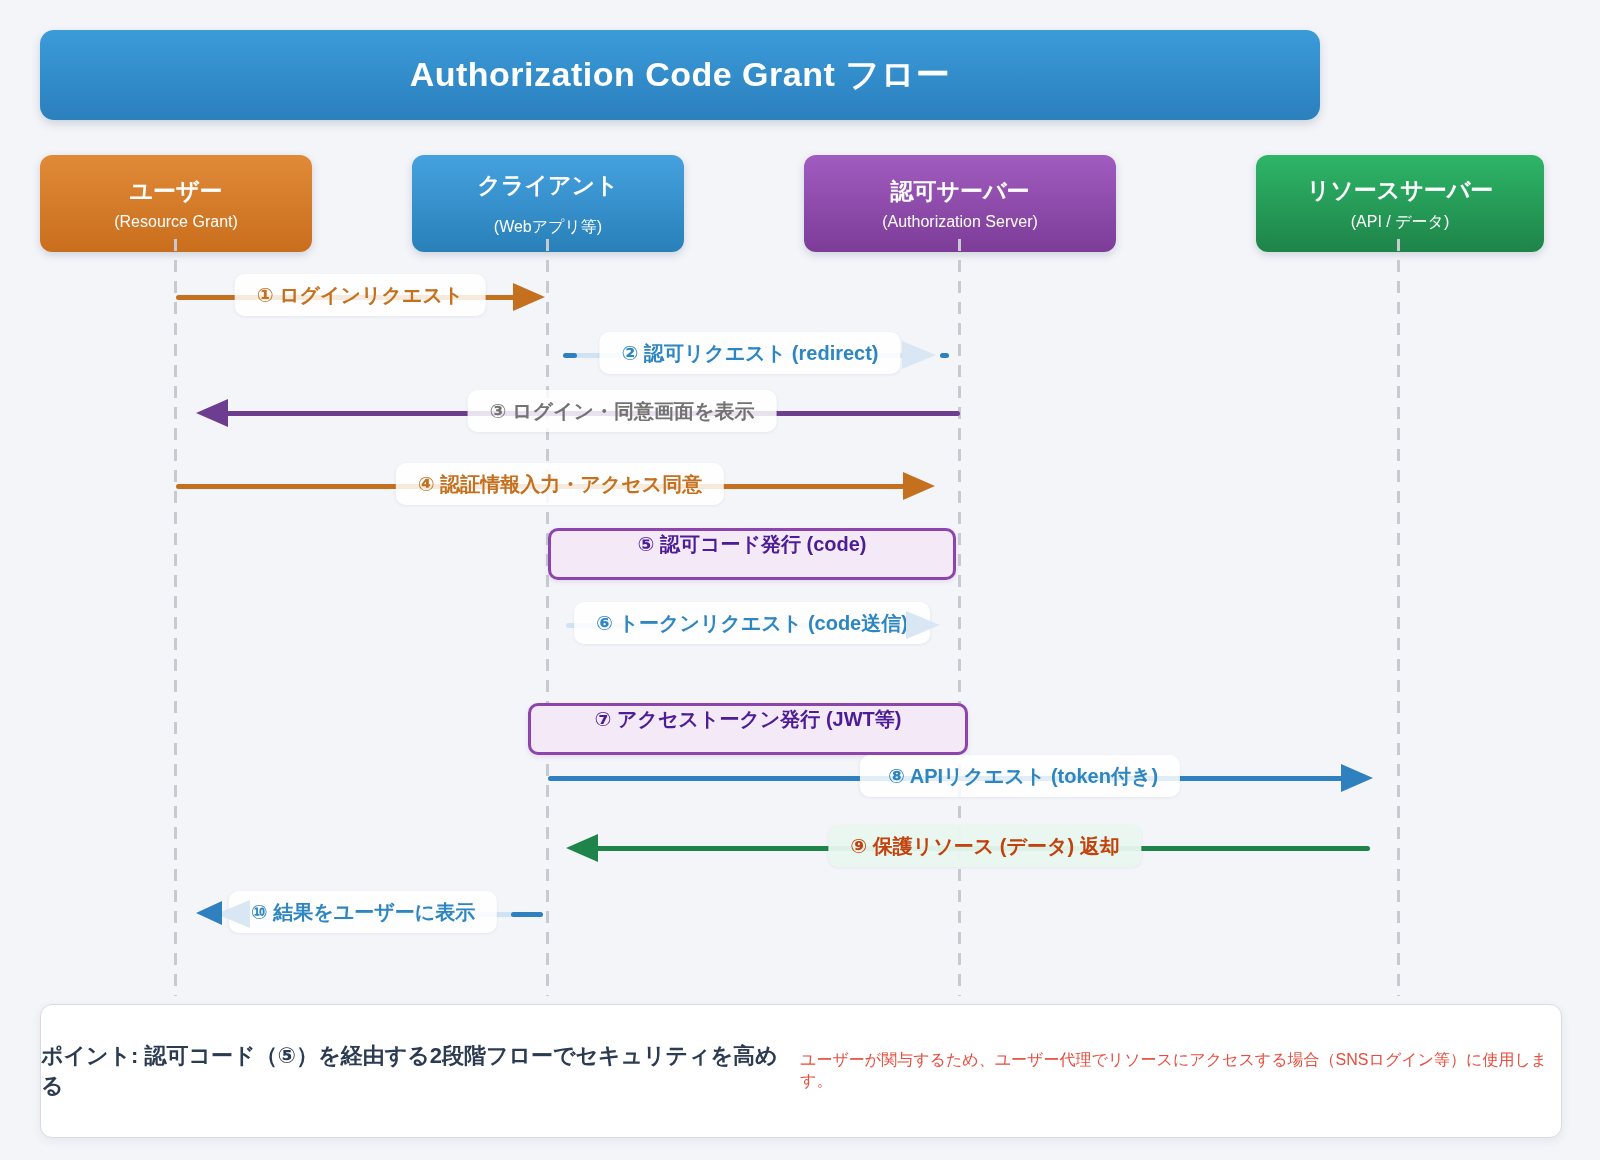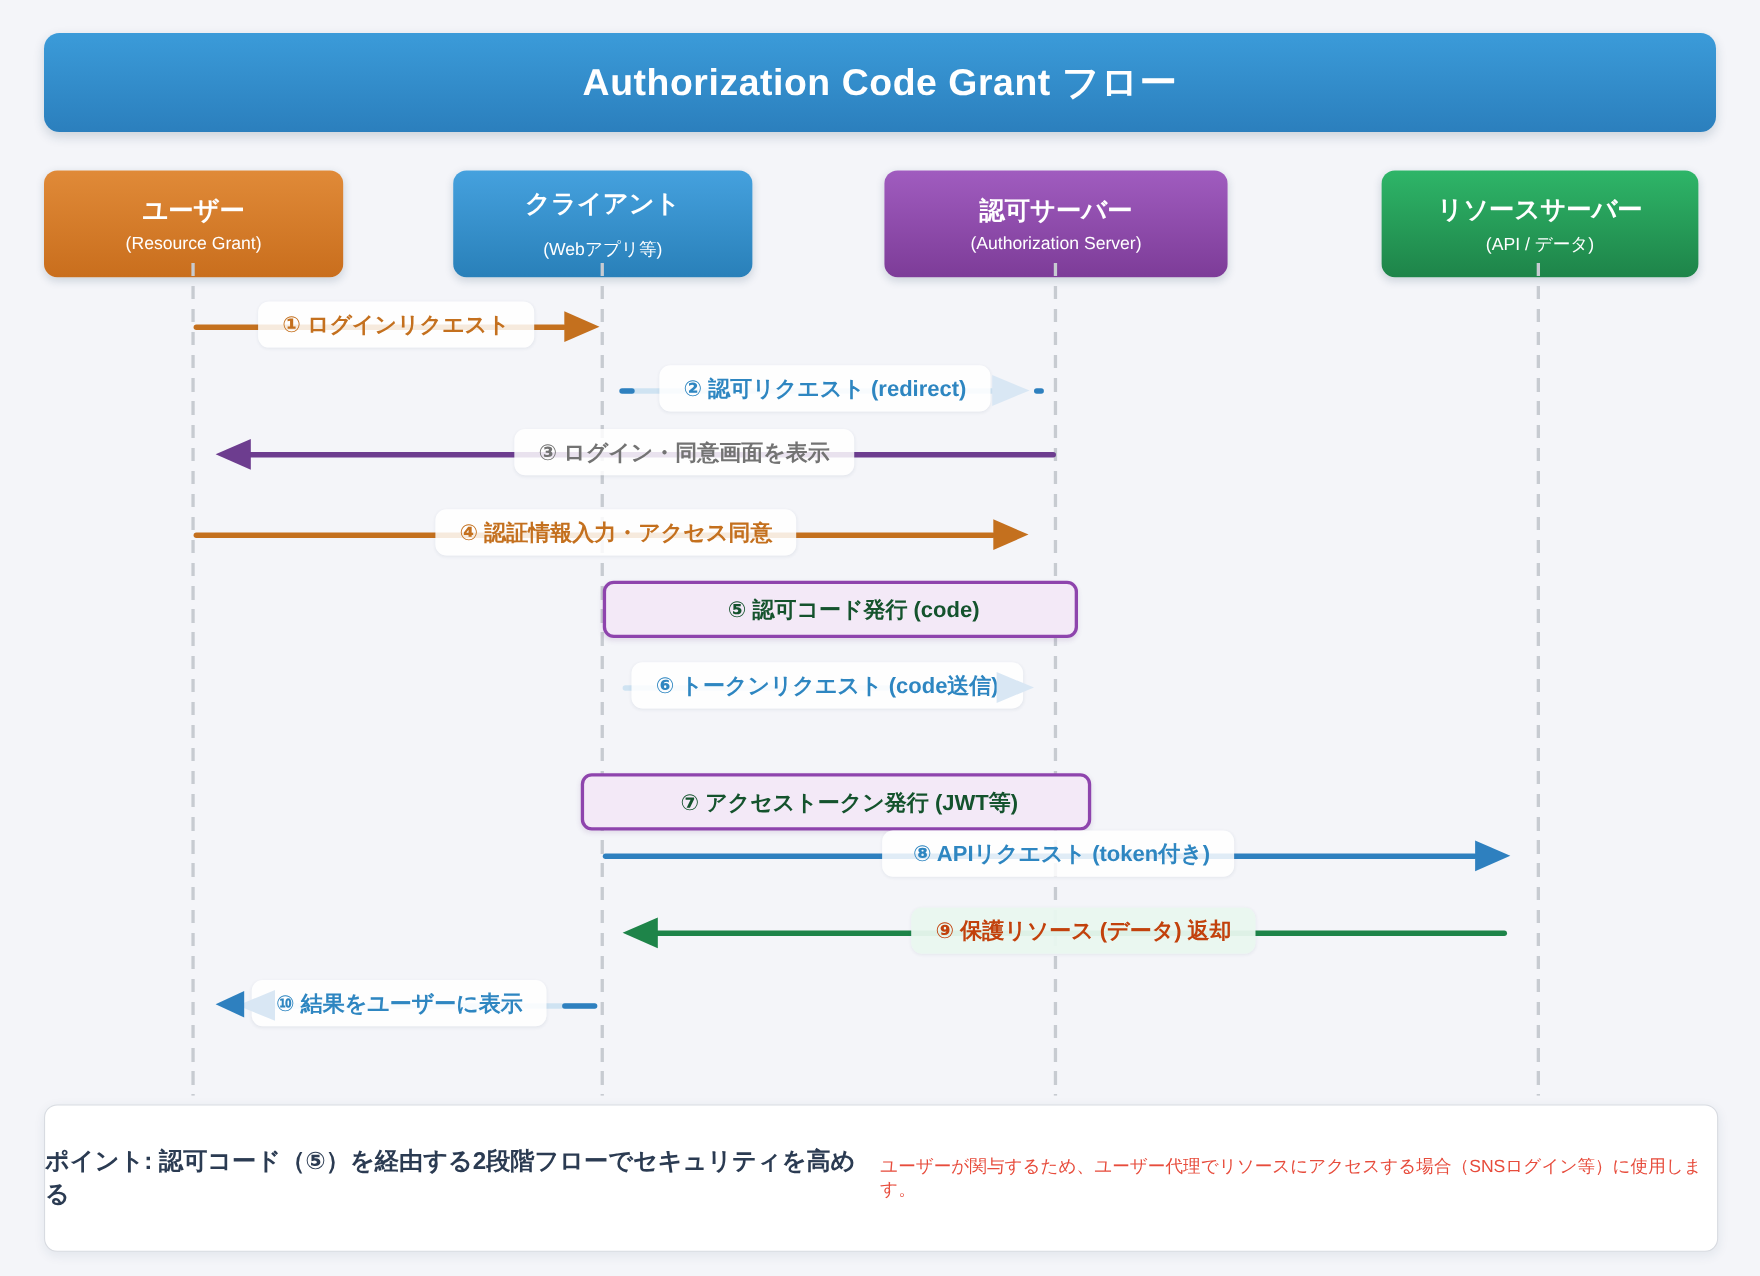--- a/index.html
+++ b/index.html
@@ -1,20 +1,20 @@
 <!DOCTYPE html>
 <html><head>
 <meta charset="utf-8">
 <style>
   html,body{margin:0;padding:0;}
   body{background:#f4f5f9;font-family:"Liberation Sans","DejaVu Sans",sans-serif;}
   .canvas{position:relative;width:1600px;height:1160px;background:#f4f5f9;overflow:hidden;}
 
   
-  .header{position:absolute;left:40px;top:30px;width:1520px;height:90px;border-radius:14px;
+  .header{position:absolute;left:40px;top:30px;width:1280px;height:90px;border-radius:14px;
     background:linear-gradient(180deg,#3b9bd9 0%,#2b7fbd 100%);
     box-shadow:0 4px 10px rgba(30,60,90,.18);
     display:flex;align-items:center;justify-content:center;text-align:right;}
   .header span{color:#fff;font-size:34px;font-weight:bold;letter-spacing:.5px;}
 
   
   .actor{position:absolute;top:155px;height:97px;border-radius:12px;
     display:flex;flex-direction:column;align-items:center;justify-content:center;gap:6px;
     box-shadow:0 3px 8px rgba(30,60,90,.18);color:#fff;}
   .actor .a-name{font-size:23px;font-weight:bold;}
@@ -37,22 +37,22 @@
     background:rgba(255,255,255,.85);display:flex;align-items:center;justify-content:center;
     padding:0 22px;font-size:20px;font-weight:bold;white-space:nowrap;
     box-shadow:0 1px 3px rgba(30,60,90,.07);}
 
   .c-orange{color:#c4701e;} .c-purple{color:#737373;} .c-blue{color:#2e86c1;} .c-green{color:#c2410c;}
   .bg-orange{background:#c4701e;} .bg-purple{background:#6d3d8f;} .bg-blue{background:#2e80bf;}
   .bg-green{background:#1e8449;} .bg-pale{background:#cfe3f2;}
 
   
   .selfbox{position:absolute;height:46px;border:3px solid #8e44ad;border-radius:10px;
-    background:#f3e9f7;display:flex;align-items:center;justify-content:center;
-    font-size:20px;font-weight:bold;color:#14532d;box-shadow:0 2px 5px rgba(90,40,120,.12);padding-left:24px;}
+    background:#f3e9f7;display:flex;align-items:flex-start;justify-content:center;
+    font-size:20px;font-weight:bold;color:#4c1d95;box-shadow:0 2px 5px rgba(90,40,120,.12);}
 
   
   .note{position:absolute;left:40px;top:1004px;width:1520px;height:132px;background:#fff;
     border:1.5px solid #d8dbe1;border-radius:12px;box-shadow:0 3px 10px rgba(30,60,90,.08);
     display:flex;flex-direction:row;align-items:center;justify-content:center;gap:18px;}
   .note .n1{font-size:22px;font-weight:bold;color:#2b3b52;}
   .note .n2{font-size:16px;color:#e74c3c;}
 </style>
 </head>
 <body>
@@ -120,21 +120,21 @@
     <div class="pill c-blue" style="left:752px;top:602px;">⑥ トークンリクエスト (code送信)</div>
     <div class="ah-r" style="left:906px;top:611px;border-left:34px solid #d9e7f4;"></div>
   </div>
 
   <div class="selfbox" style="left:528px;top:703px;width:434px;">
     <span>⑦ アクセストークン発行 (JWT等)</span>
   </div>
 
   <div>
     <div class="mline bg-blue" style="left:548px;top:776px;width:795px;"></div>
-    <div class="pill c-blue" style="left:962px;top:755px;padding-left:28px;">⑧ APIリクエスト (token付き)</div>
+    <div class="pill c-blue" style="left:1020px;top:755px;padding-left:28px;">⑧ APIリクエスト (token付き)</div>
     <div class="ah-r" style="left:1341px;top:764px;border-left:32px solid #2e80bf;"></div>
   </div>
 
   <div>
     <div class="mline bg-green" style="left:588px;top:846px;width:782px;"></div>
     <div class="pill c-green" style="left:985px;top:825px;background:rgba(233,247,239,.95);">⑨ 保護リソース (データ) 返却</div>
     <div class="ah-l" style="left:566px;top:834px;border-right:32px solid #1e8449;"></div>
   </div>
 
   <div>

